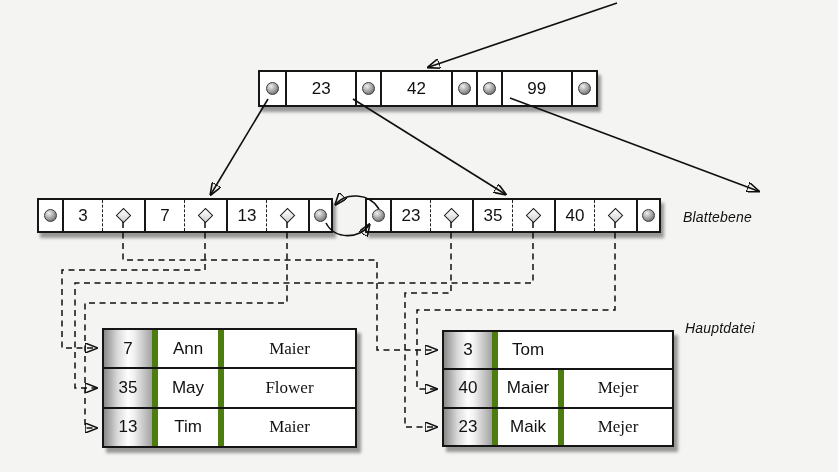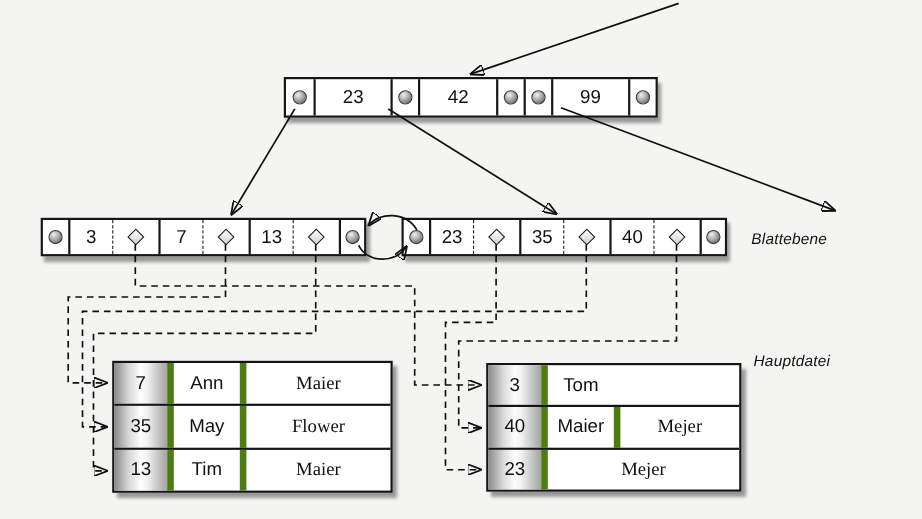--- a/index.html
+++ b/index.html
@@ -184,20 +184,21 @@
       <div class="tcell keycol">3</div>
       <div class="tcell namecol">Tom</div>
     </div>
     <div class="trow">
       <div class="tcell keycol">40</div>
       <div class="tcell namecol">Maier</div>
       <div class="tcell surncol">Mejer</div>
     </div>
     <div class="trow">
       <div class="tcell keycol">23</div>
+      <div class="tcell namecol">Maik</div>
       <div class="tcell surncol">Mejer</div>
     </div>
   </div>
 
   <div class="lvl-label" style="left:683px;top:209px;">Blattebene</div>
   <div class="lvl-label" style="left:685px;top:320px;">Hauptdatei</div>
 
   <svg class="overlay" viewBox="0 0 838 472" xmlns="http://www.w3.org/2000/svg">
     <defs>
       <marker id="ah" markerUnits="userSpaceOnUse" markerWidth="13" markerHeight="10" refX="11" refY="5" orient="auto">

